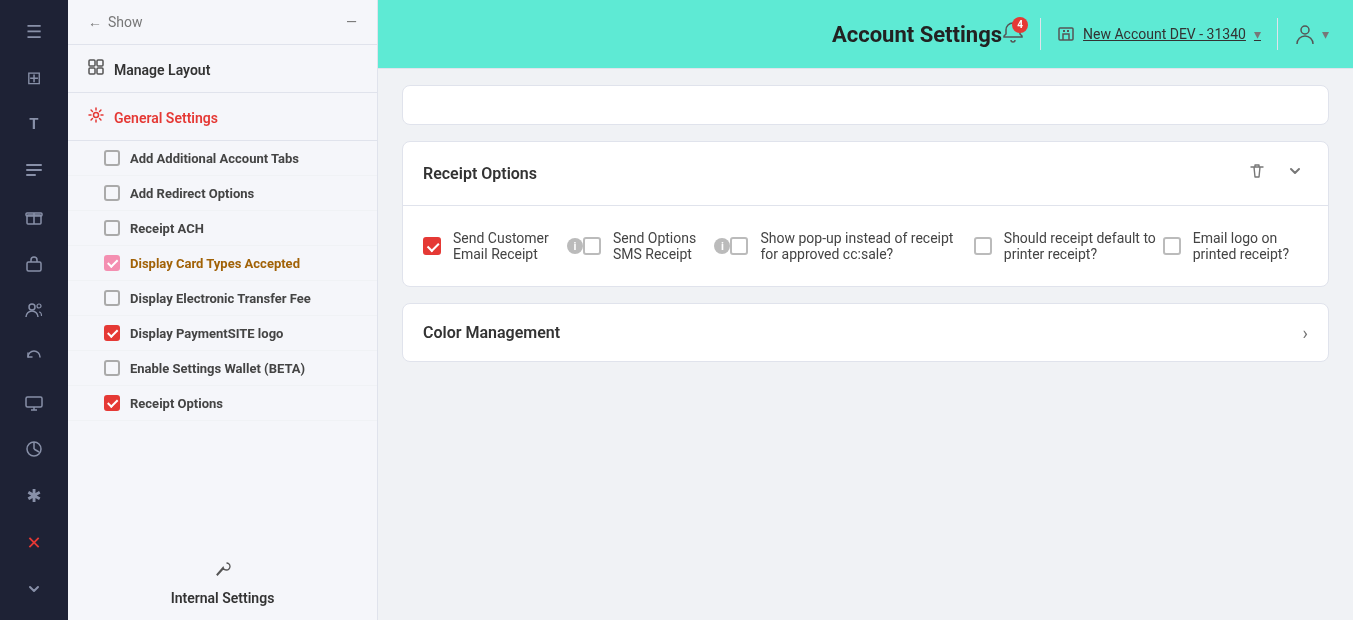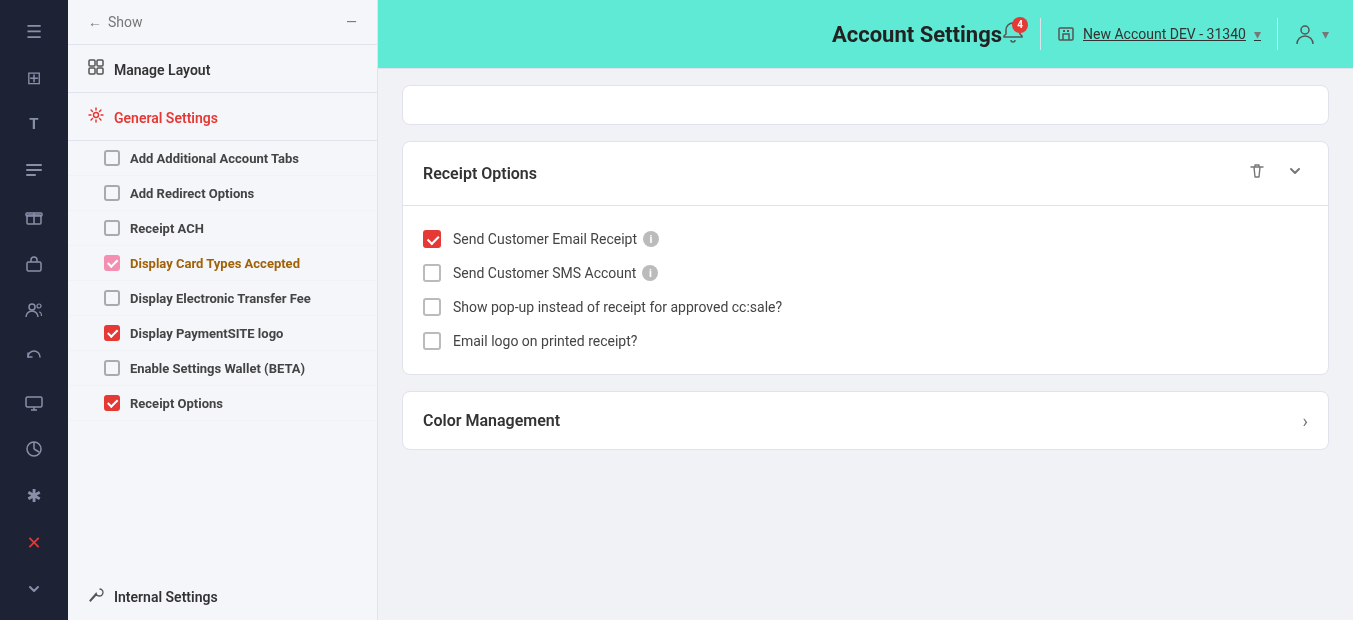--- a/index.html
+++ b/index.html
@@ -86,20 +86,21 @@
       transform: rotate(45deg) translateY(-1px);
       display: block;
     }
 
     .sidebar-internal {
       display: flex; align-items: center; gap: 10px;
       padding: 14px 20px;
       font-size: 14px; font-weight: 600; color: #333;
       cursor: pointer;
       margin-top: auto;
+      flex-direction: column;
     }
 
     
     .main-content {
       flex: 1;
       display: flex;
       flex-direction: column;
       overflow: hidden;
     }
 
@@ -168,22 +169,22 @@
       display: flex; align-items: center; gap: 12px;
     }
     .card-action-btn {
       background: none; border: none; cursor: pointer;
       color: #777; font-size: 18px; padding: 4px;
     }
 
     .card-body {
       padding: 20px;
       display: flex;
-      flex-direction: column;
-      gap: 8px;
+      flex-direction: row;
+      gap: 0;
     }
 
     
     .receipt-option-row {
       display: flex; align-items: center; gap: 12px;
       padding: 4px 0;
     }
     .receipt-checkbox {
       width: 18px; height: 18px;
       border: 2px solid #bbb;
@@ -434,30 +435,34 @@
           <div class="receipt-checkbox checked"></div>
           <span class="receipt-option-label">
             <span>Send Customer Email Receipt</span>
             <span class="info-icon">i</span>
           </span>
         </div>
 
         <div class="receipt-option-row">
           <div class="receipt-checkbox"></div>
           <span class="receipt-option-label">
-            <span>Send Customer SMS Account</span>
+            <span>Send Options SMS Receipt</span>
             <span class="info-icon">i</span>
           </span>
         </div>
 
         <div class="receipt-option-row">
           <div class="receipt-checkbox"></div>
           <span class="receipt-option-label">Show pop-up instead of receipt for approved cc:sale?</span>
         </div>
 
+        <div class="receipt-option-row">
+          <div class="receipt-checkbox"></div>
+          <span class="receipt-option-label">Should receipt default to printer receipt?</span>
+        </div>
 
         <div class="receipt-option-row">
           <div class="receipt-checkbox"></div>
           <span class="receipt-option-label">Email logo on printed receipt?</span>
         </div>
       </div>
     </div>
 
     <div class="card">
       <div class="color-management-row">

